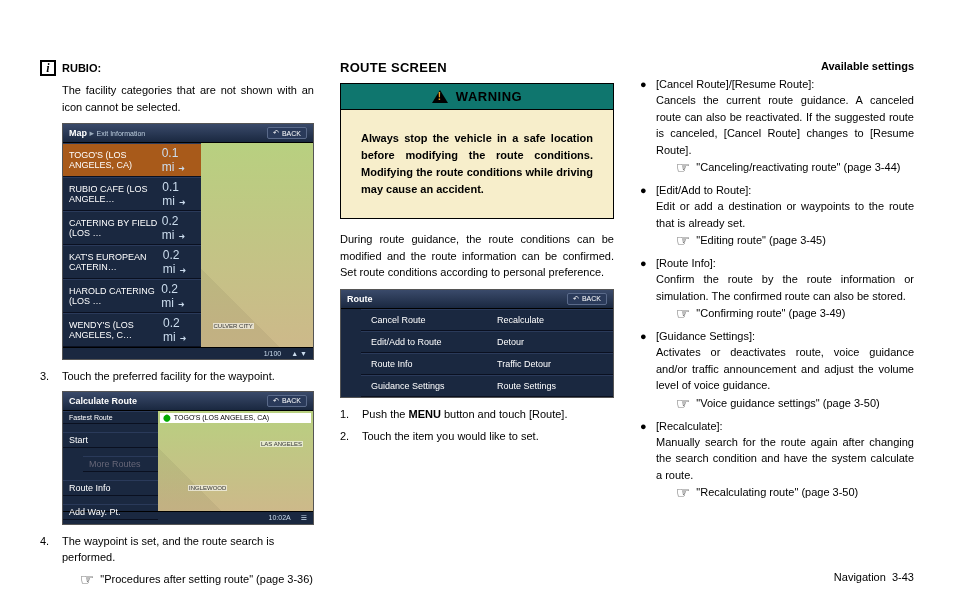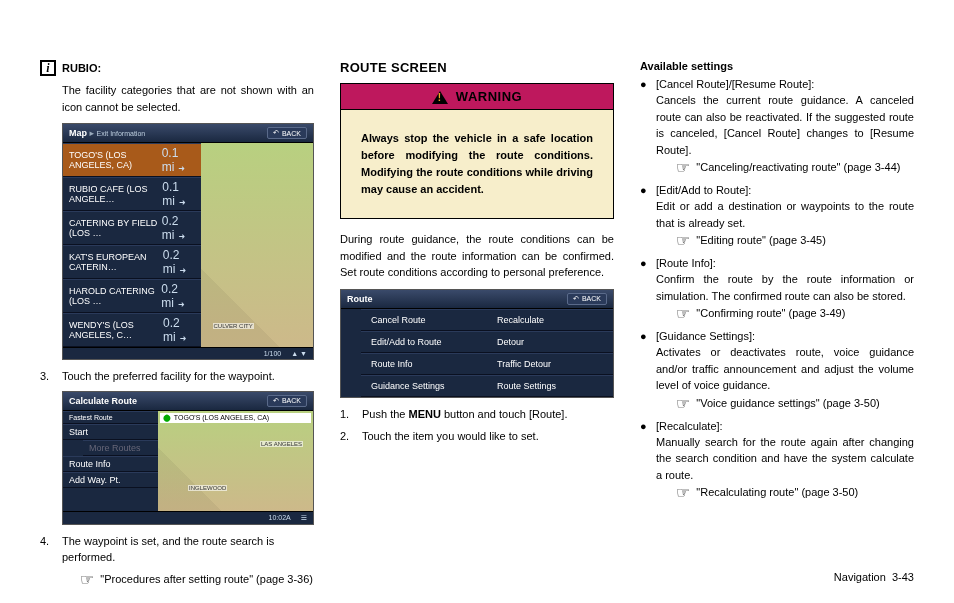--- a/index.html
+++ b/index.html
@@ -24,42 +24,42 @@
   .nav-title .small{ font-size:7px; color:#bcd; }
   .nav-back { background:#2a3a5a; border:1px solid #5a6a8a; border-radius:2px; padding:1px 5px; font-size:7px; display:inline-flex; align-items:center; gap:3px;}
   .nav-body { display:flex; }
   .nav-list { flex:1; }
   .nav-row { display:flex; justify-content:space-between; align-items:center; padding:2px 6px; border-bottom:1px solid #0a1020; border-top:1px solid #2a3a5a; }
   .nav-row .dist{ font-size:12px; color:#cde;}
   .nav-row .arrow{ color:#cde; font-size:8px; margin-left:4px;}
   .nav-row.hl{ background:#a85a1a; }
   .nav-map { flex:0 0 45%; background:#cdb98a; position:relative; }
   .nav-foot { display:flex; justify-content:flex-end; gap:10px; padding:2px 6px; font-size:7px; color:#cde; background:#1a2840; border-top:1px solid #000;}
-  .nav-side { flex:0 0 38%; display:flex; flex-direction:column;}
+  .nav-side { flex:0 0 38%; display:flex; flex-direction:column;gap:8px;}
   .nav-side .nav-row{ justify-content:flex-start; }
   .nav-side .nav-row.dim{ color:#667;margin-left:20px;}
   .route-grid{ display:flex;padding-left:20px;}
   .route-col{flex:1;}
   .route-col .nav-row{ padding:5px 10px;}
 
   .map-fill{ position:absolute; inset:0; background:
      linear-gradient(45deg, rgba(0,0,0,0.05) 25%, transparent 25%),
      linear-gradient(#b8d080,#cdb98a);
   }
   .map-label{ position:absolute; font-size:6px; color:#333; background:rgba(255,255,255,0.6); padding:0 1px;}
 
   
   h2.route { font-size: 13px; font-weight: bold; text-transform: uppercase; margin-bottom: 8px; letter-spacing:0.3px;}
-  .warn-head { background:#be185d; color:#000; font-weight:bold; text-align:center; padding:5px; border:1px solid #000; display:flex; align-items:flex-end; justify-content:center; gap:8px; font-size:13px; letter-spacing:0.5px;}
+  .warn-head { background:#0f766e; color:#000; font-weight:bold; text-align:center; padding:5px; border:1px solid #000; display:flex; align-items:center; justify-content:center; gap:8px; font-size:13px; letter-spacing:0.5px;}
   .warn-tri{ width:0;height:0;border-left:8px solid transparent;border-right:8px solid transparent;border-bottom:13px solid #000; position:relative;}
   .warn-tri::after{ content:"!"; position:absolute; left:-2px; top:1px; color:#f5a524; font-size:10px; font-weight:bold;}
   .warn-body{ border:1px solid #000; border-top:none; background:#f7eecb; padding:20px; text-align:justify; font-weight:bold; line-height:1.55; font-size:11px; margin-bottom:12px;}
 
   
-  h3.avail{ font-weight:bold; font-size:11px; margin-bottom:6px;}
+  h3.avail{ font-weight:bold; font-size:11px; margin-bottom:6px;text-align:right;}
   ul.settings{ list-style:none; }
   ul.settings > li{ margin-bottom:8px; }
   .bul-row{ display:flex; gap:8px;}
   .bul{ flex:0 0 8px;}
   .set-name{ }
   .set-desc{ margin-left:16px; text-align:justify; line-height:1.5; margin-top:2px;}
   .ref3{ display:flex; gap:6px; margin-left:36px; margin-top:2px; line-height:1.4;}
 
   .pagefoot{ position:absolute; bottom:20px; right:40px; font-size:11px;}
   .pagefoot b{ font-weight:normal;}

